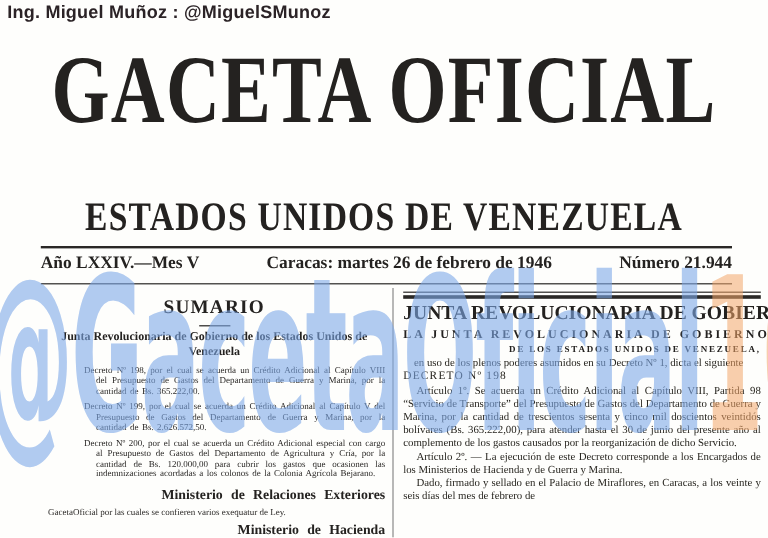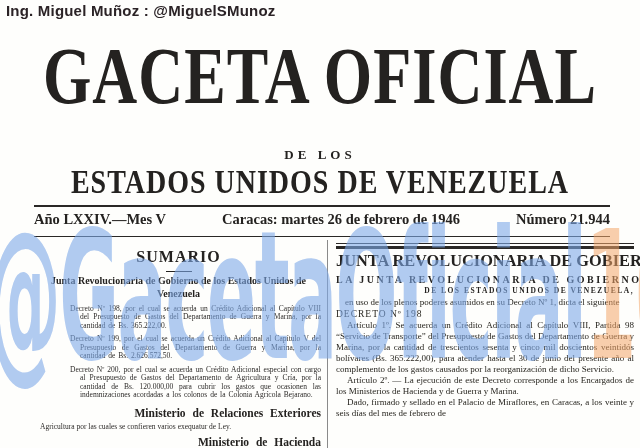--- a/index.html
+++ b/index.html
@@ -116,40 +116,39 @@
   .wm-suffix{color:var(--wm-suffix);opacity:.55;letter-spacing:-2px;}
 </style>
 </head>
 <body>
 
 <div class="page">
 
   <div class="banner">Ing. Miguel Muñoz : @MiguelSMunoz</div>
 
   <div class="masthead-title">GACETA OFICIAL</div>
-  <div class="de-los">DE LOS</div>
   <div class="estados">ESTADOS UNIDOS DE VENEZUELA</div>
 
   <div class="rule-a"></div>
   <div class="dateline">
     <span>Año LXXIV.—Mes V</span>
     <span>Caracas: martes 26 de febrero de 1946</span>
     <span>Número 21.944</span>
   </div>
   <div class="rule-b"></div>
 
   <div class="col-left">
     <div class="sumario-title">SUMARIO</div>
     <div class="sumario-dash"></div>
     <div class="sumario-section">Junta Revolucionaria de Gobierno de los Estados Unidos de Venezuela</div>
     <div class="entry">Decreto Nº 198, por el cual se acuerda un Crédito Adicional al Capítulo VIII del Presupuesto de Gastos del Departamento de Guerra y Marina, por la cantidad de Bs. 365.222,00.</div>
     <div class="entry">Decreto Nº 199, por el cual se acuerda un Crédito Adicional al Capítulo V del Presupuesto de Gastos del Departamento de Guerra y Marina, por la cantidad de Bs. 2.626.572,50.</div>
     <div class="entry">Decreto Nº 200, por el cual se acuerda un Crédito Adicional especial con cargo al Presupuesto de Gastos del Departamento de Agricultura y Cría, por la cantidad de Bs. 120.000,00 para cubrir los gastos que ocasionen las indemnizaciones acordadas a los colonos de la Colonia Agrícola Bejarano.</div>
     <div class="ministry">Ministerio de Relaciones Exteriores</div>
-    <div class="res-line">Agricultura por las cuales se confieren varios exequatur de Ley.</div>
+    <div class="res-line">GacetaOficial por las cuales se confieren varios exequatur de Ley.</div>
     <div class="ministry ministry-last">Ministerio de Hacienda</div>
   </div>
 
   <div class="divider"></div>
 
   <div class="col-right">
     <div class="rrule-thin"></div>
     <div class="rrule-thick"></div>
     <div class="junta-heading">JUNTA REVOLUCIONARIA DE GOBIERNO</div>
     <div class="sub1">LA JUNTA REVOLUCIONARIA DE GOBIERNO</div>

